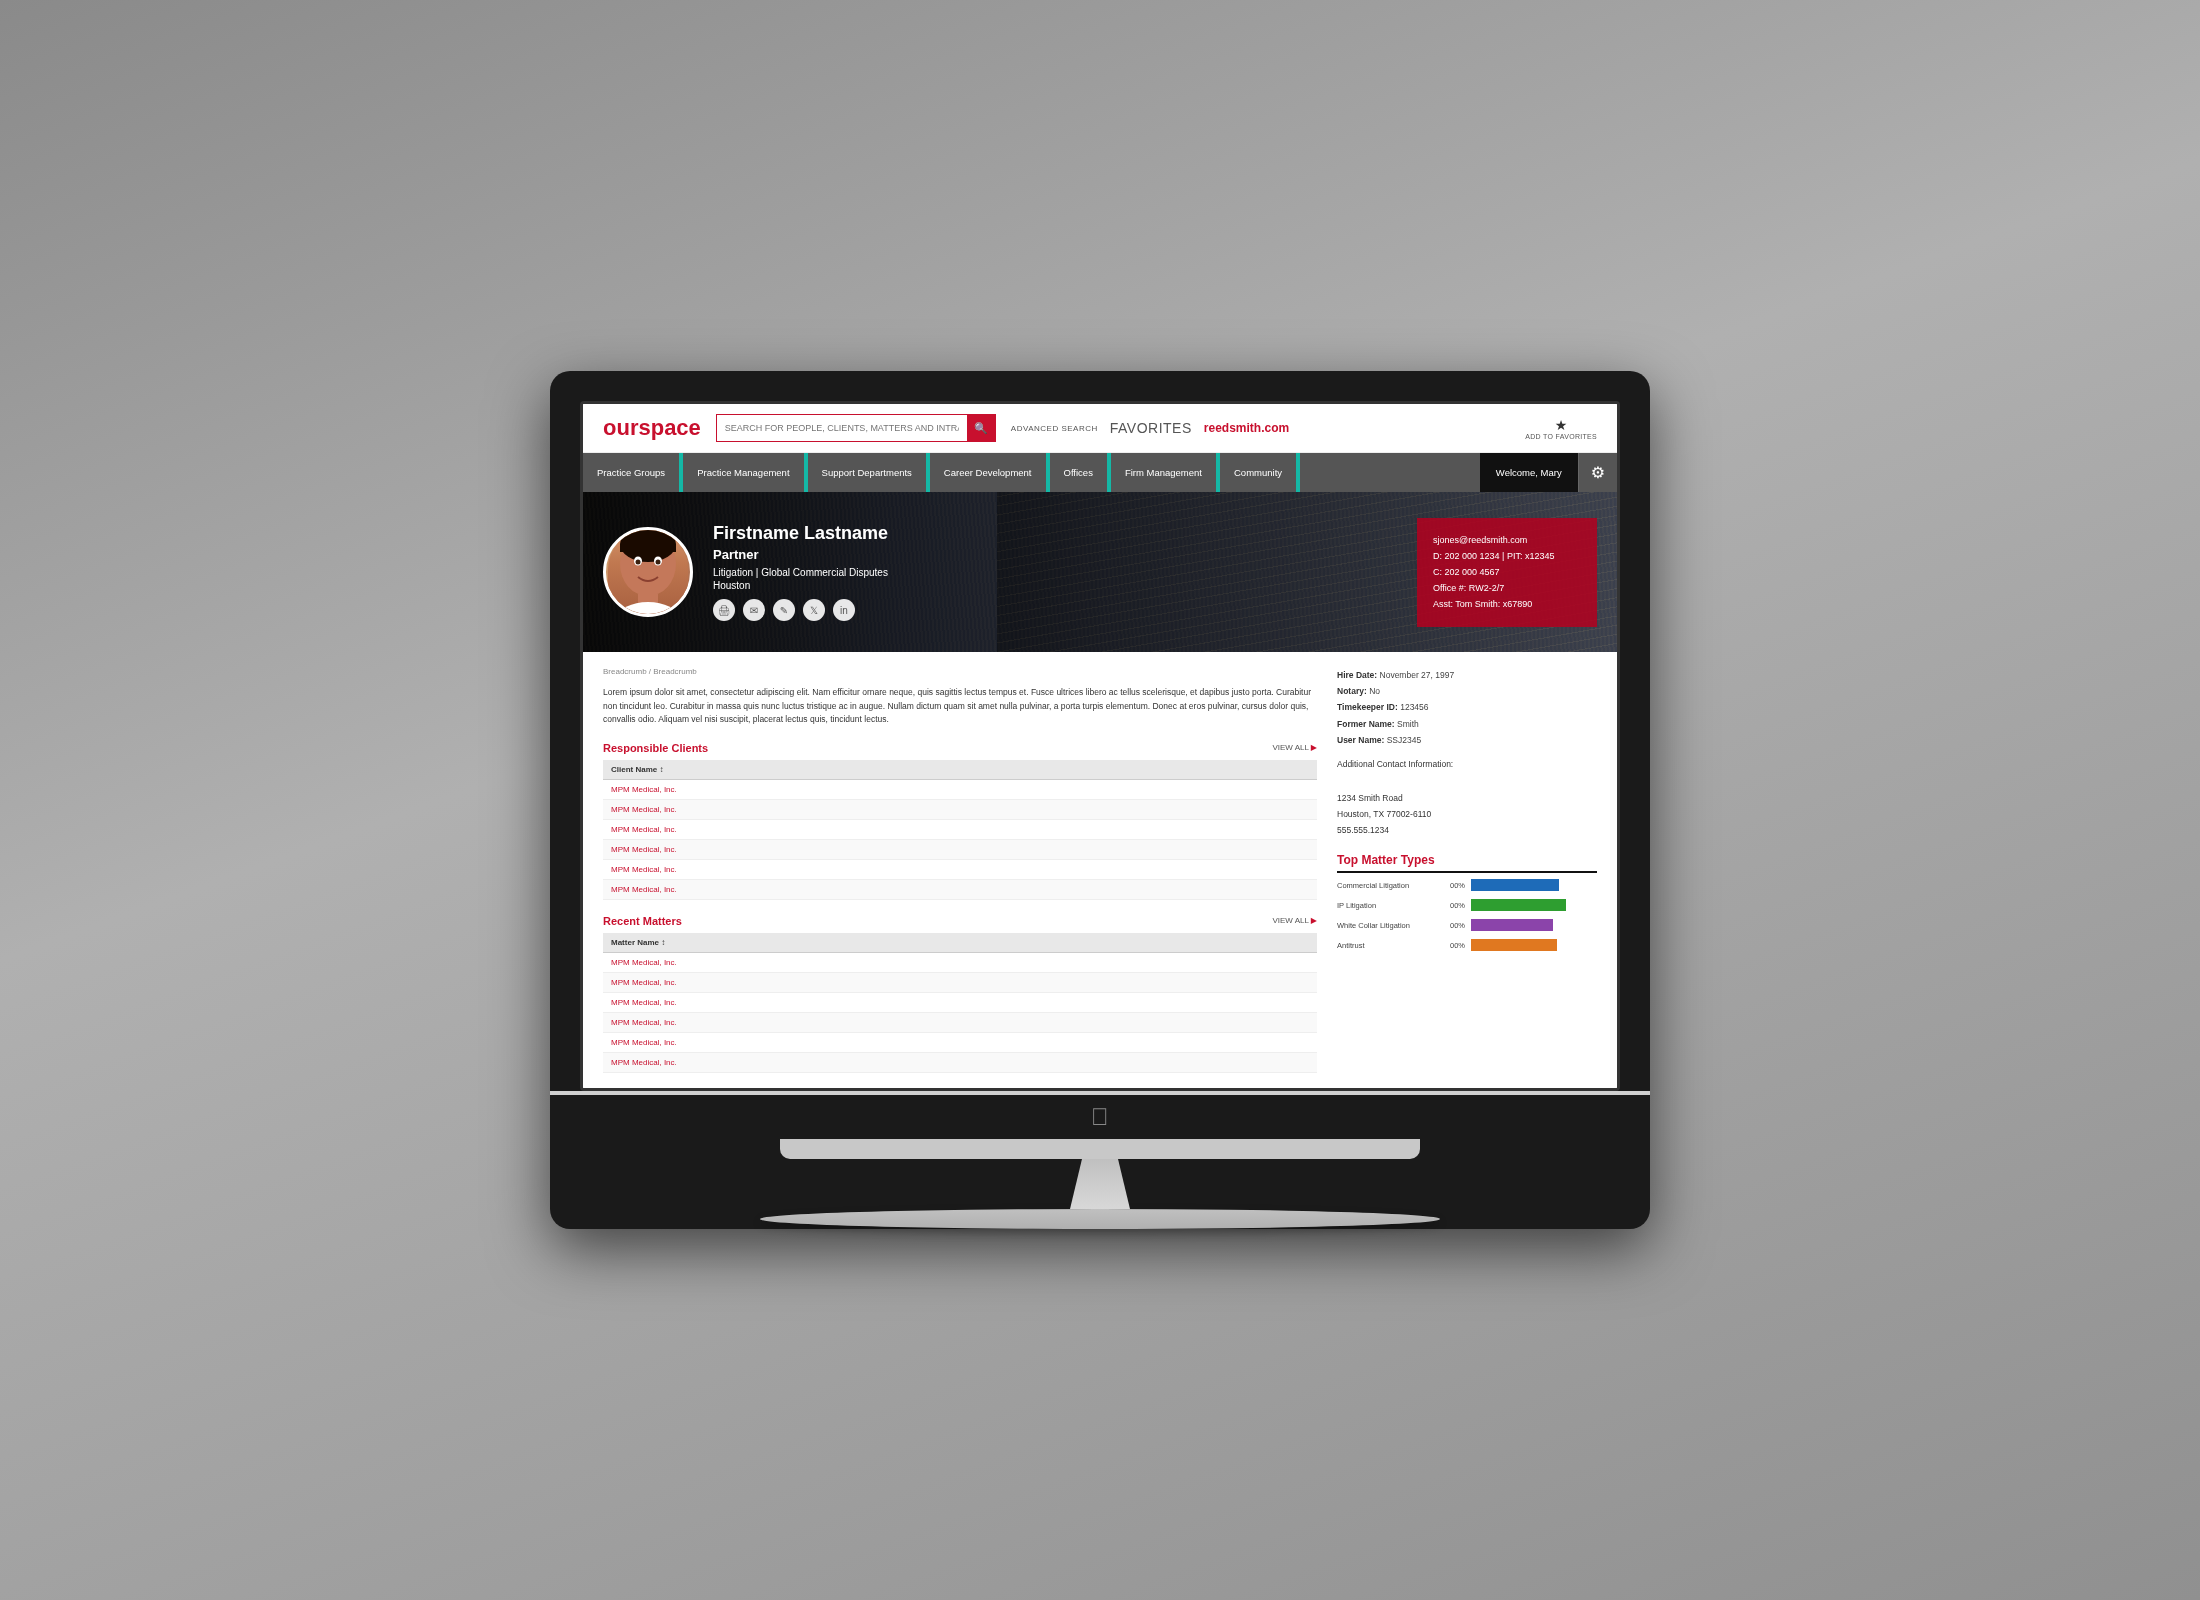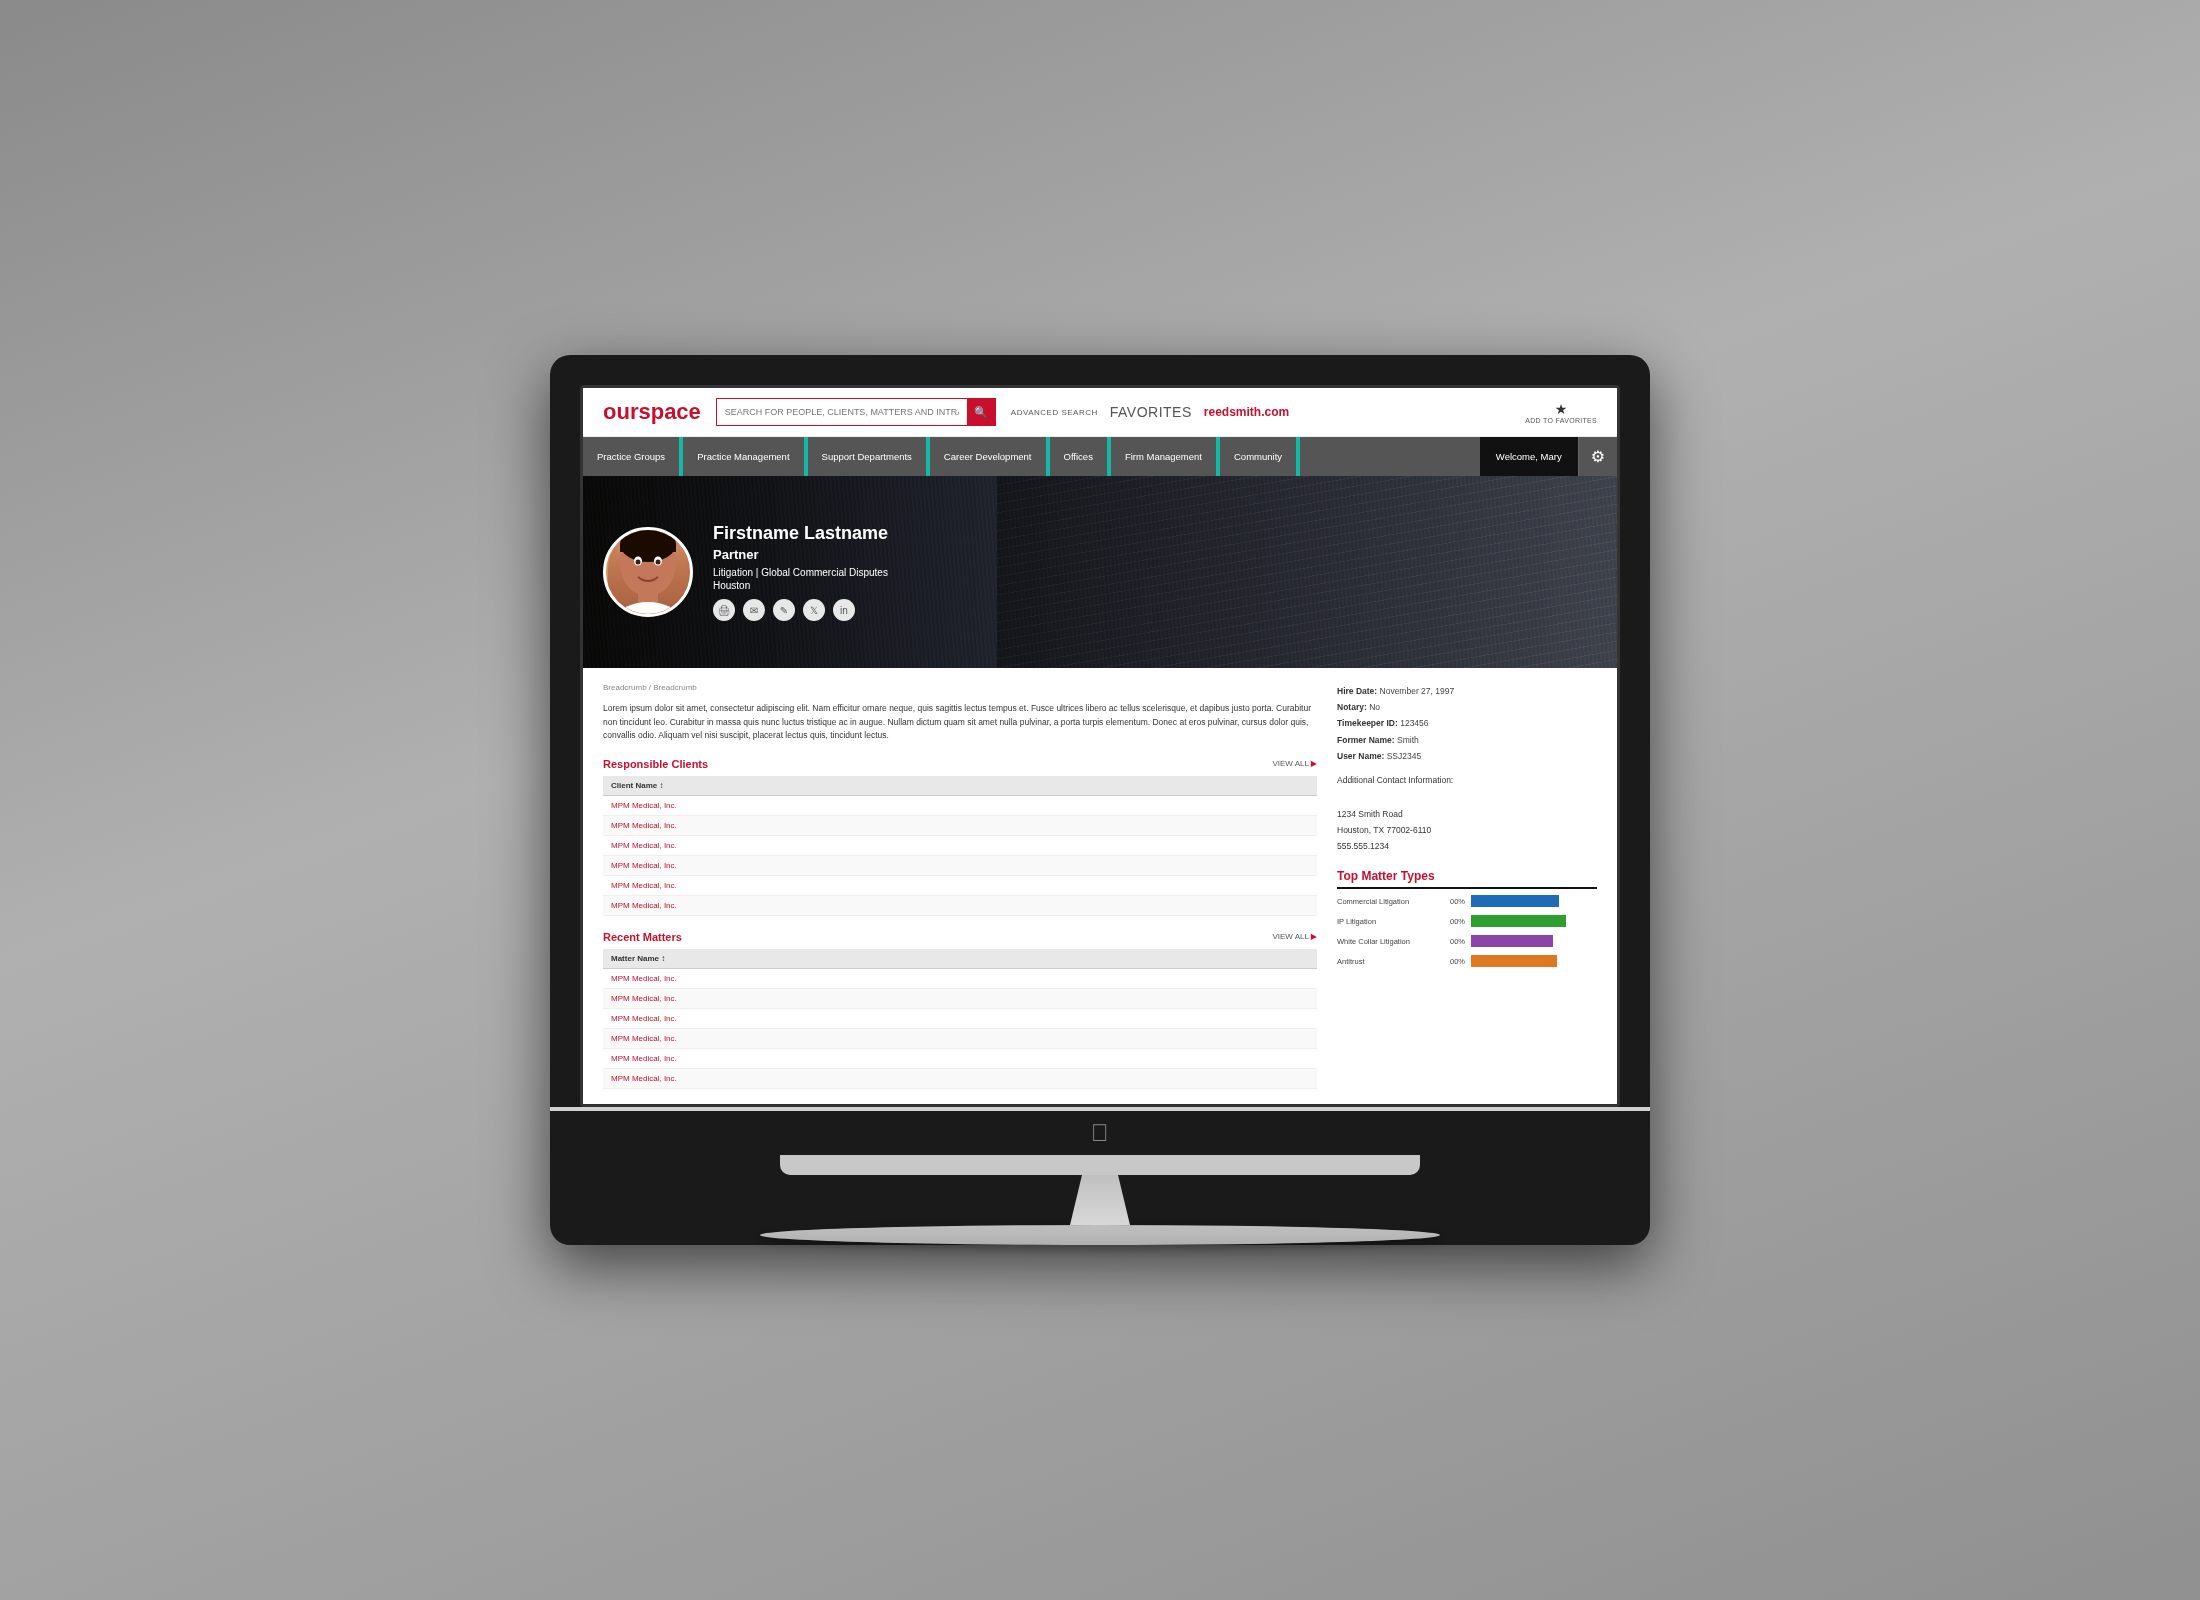--- a/index.html
+++ b/index.html
@@ -176,21 +176,21 @@
       padding: 10px 12px;
       display: flex;
       align-items: center;
       cursor: pointer;
       border-left: 1px solid #666;
     }
 
     
     .hero-banner {
       position: relative;
-      height: 192px;
+      height: 160px;
       background: linear-gradient(to right, #1a1a1a 0%, #2a3040 30%, #3a4050 60%, #4a5060 100%);
       overflow: hidden;
       display: flex;
       align-items: center;
     }
 
     .hero-bg {
       position: absolute;
       inset: 0;
       background: 
@@ -533,20 +533,27 @@
           <div class="hero-title">Partner</div>
           <div class="hero-dept">Litigation  |  Global Commercial Disputes</div>
           <div class="hero-location">Houston</div>
           <div class="hero-icons">
             <div class="hero-icon-btn">🖨</div>
             <div class="hero-icon-btn">✉</div>
             <div class="hero-icon-btn">✎</div>
             <div class="hero-icon-btn">𝕏</div>
             <div class="hero-icon-btn">in</div>
           </div>
+        </div>
+        <div class="hero-contact-box">
+          <div>sjones@reedsmith.com</div>
+          <div>D: 202 000 1234  |  PIT: x12345</div>
+          <div>C: 202 000 4567</div>
+          <div>Office #: RW2-2/7</div>
+          <div>Asst: Tom Smith: x67890</div>
         </div>
       </div>
     </div>
 
     <div class="main-content">
       <div class="content-left">
         <div class="breadcrumb">Breadcrumb / Breadcrumb</div>
         <div class="bio-text">Lorem ipsum dolor sit amet, consectetur adipiscing elit. Nam efficitur ornare neque, quis sagittis lectus tempus et. Fusce ultrices libero ac tellus scelerisque, et dapibus justo porta. Curabitur non tincidunt leo. Curabitur in massa quis nunc luctus tristique ac in augue. Nullam dictum quam sit amet nulla pulvinar, a porta turpis elementum. Donec at eros pulvinar, cursus dolor quis, convallis odio. Aliquam vel nisi suscipit, placerat lectus quis, tincidunt lectus.</div>
 
         <div class="tables-row">

